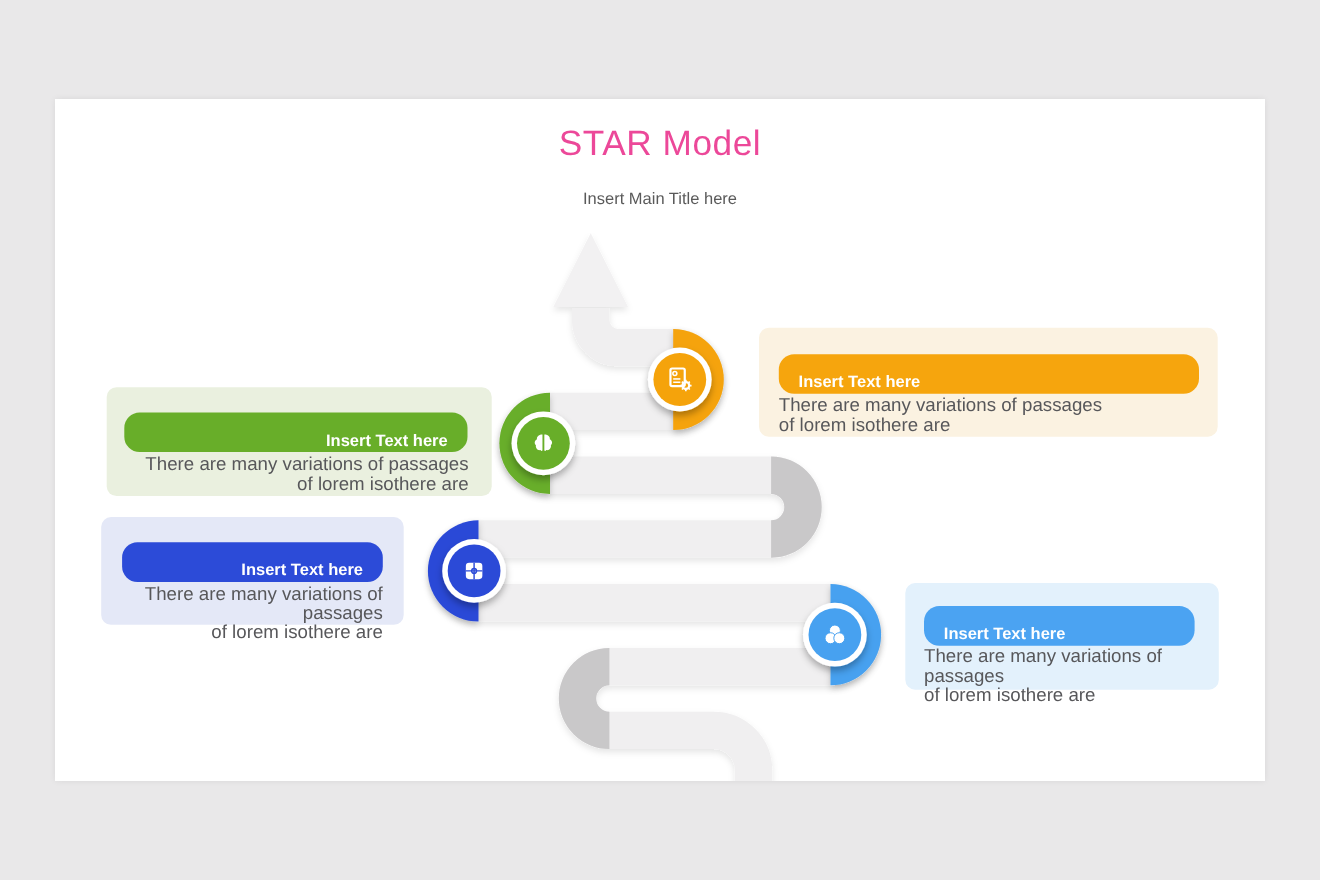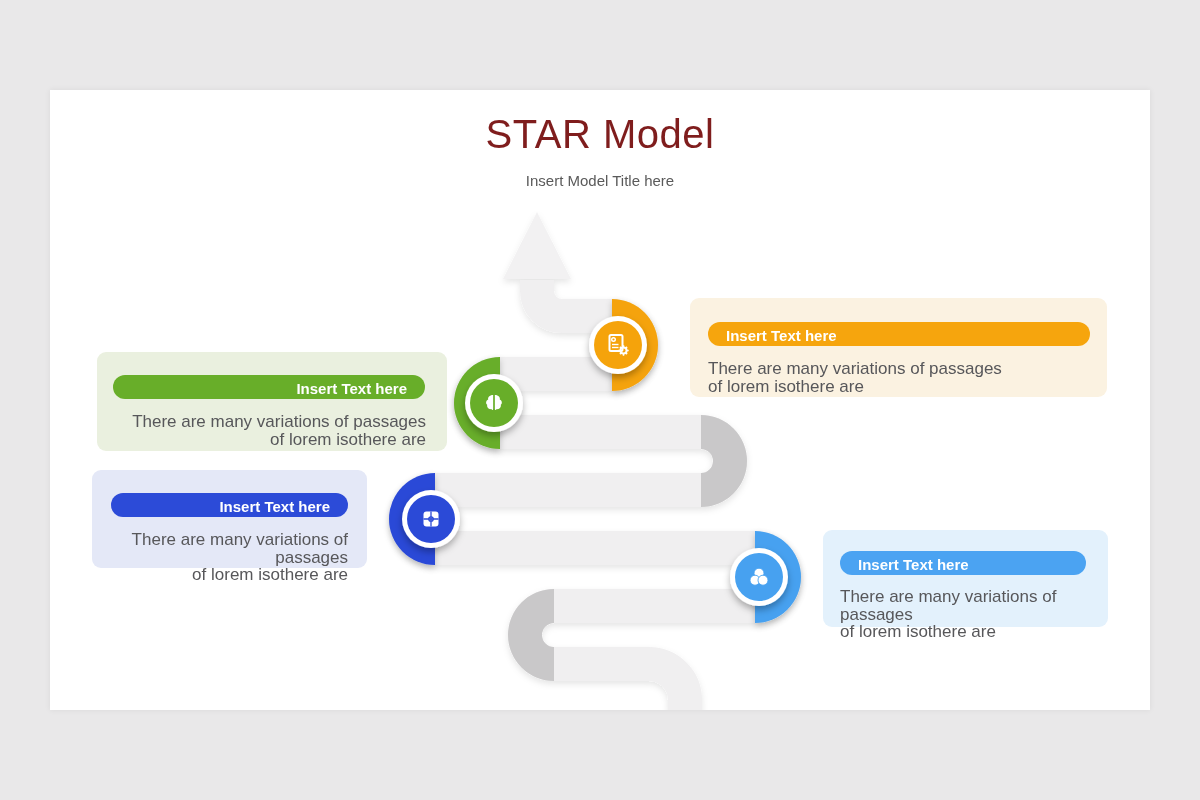--- a/index.html
+++ b/index.html
@@ -13,35 +13,35 @@
   .slide {
     position:absolute; left:50px; top:90px;
     width:1100px; height:620px;
     background:#ffffff;
     overflow:hidden;
     box-shadow:0 0 6px rgba(0,0,0,0.07);
   }
   .slide-title {
     position:absolute; top:22px; left:0; width:100%;
     text-align:center;
-    font-size:40px; font-weight:500; color:#7f1d1d;
+    font-size:32px; font-weight:500; color:#ec4899;
     letter-spacing:0.5px;
   }
   .slide-subtitle {
     position:absolute; top:82px; left:0; width:100%;
     text-align:center;
     font-size:15px; color:#5a5a5a;
   }
   .road-svg { position:absolute; left:0; top:0; width:1100px; height:620px; }
 
   .callout { position:absolute; border-radius:9px; }
   .pill {
-    position:absolute; height:24px; border-radius:14px;
+    position:absolute; height:36px; border-radius:14px;
     color:#ffffff; font-weight:bold; font-size:15px; line-height:28px;
-    padding:0 18px; box-sizing:border-box;
+    padding:12px 18px; box-sizing:border-box;
   }
   .cbody {
     position:absolute;
     font-size:17px; line-height:17.5px; color:#57575a;
     white-space:pre-line;
   }
   .co-1 { left:640px; top:208px; width:417px; height:99px; }
   .co-1 .pill  { left:18px; top:24px; width:382px; text-align:left; }
   .co-1 .cbody { left:18px; top:62px; width:380px; text-align:left; }
 
@@ -56,21 +56,21 @@
   .co-4 { left:773px; top:440px; width:285px; height:97px; }
   .co-4 .pill  { left:17px; top:21px; width:246px; text-align:left; }
   .co-4 .cbody { left:17px; top:58px; width:262px; text-align:left; }
 </style>
 </head>
 <body>
 
 <div class="slide">
 
   <div class="slide-title">STAR Model</div>
-  <div class="slide-subtitle">Insert Model Title here</div>
+  <div class="slide-subtitle">Insert Main Title here</div>
 
   <svg class="road-svg" viewBox="0 0 1100 620">
     <defs>
       <filter id="fRoad" x="-30%" y="-30%" width="160%" height="160%">
         <feDropShadow dx="0" dy="3" stdDeviation="3" flood-color="#000000" flood-opacity="0.10"></feDropShadow>
       </filter>
       <filter id="fNode" x="-40%" y="-40%" width="180%" height="180%">
         <feDropShadow dx="0" dy="3" stdDeviation="3" flood-color="#000000" flood-opacity="0.22"></feDropShadow>
       </filter>
       <filter id="fCirc" x="-50%" y="-50%" width="200%" height="200%">

